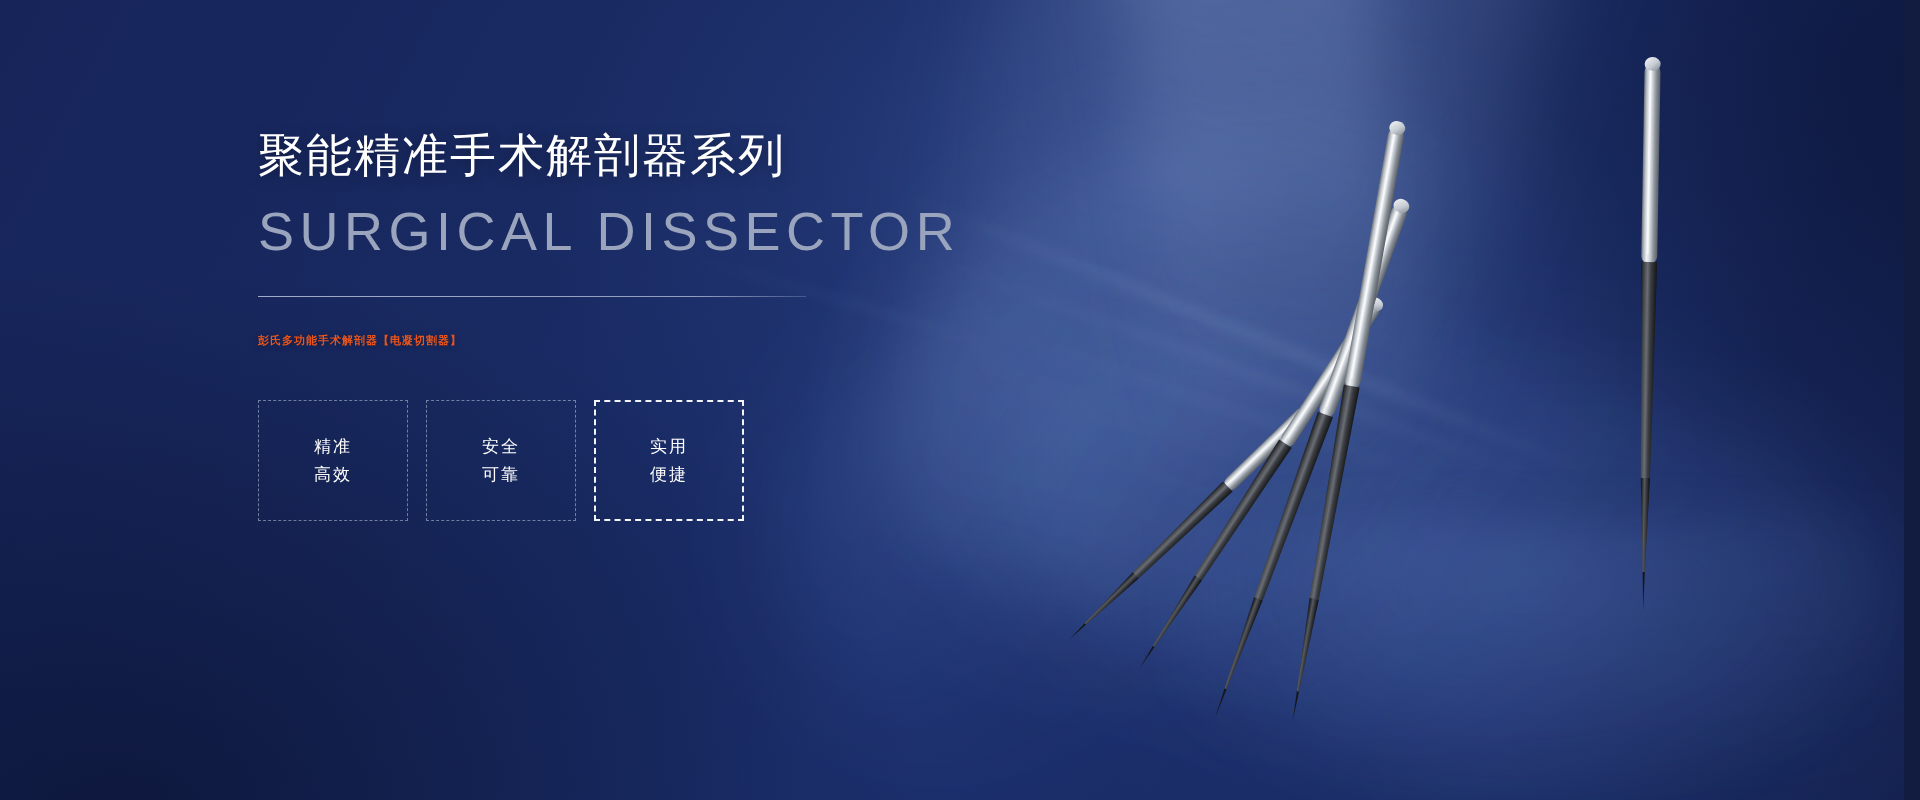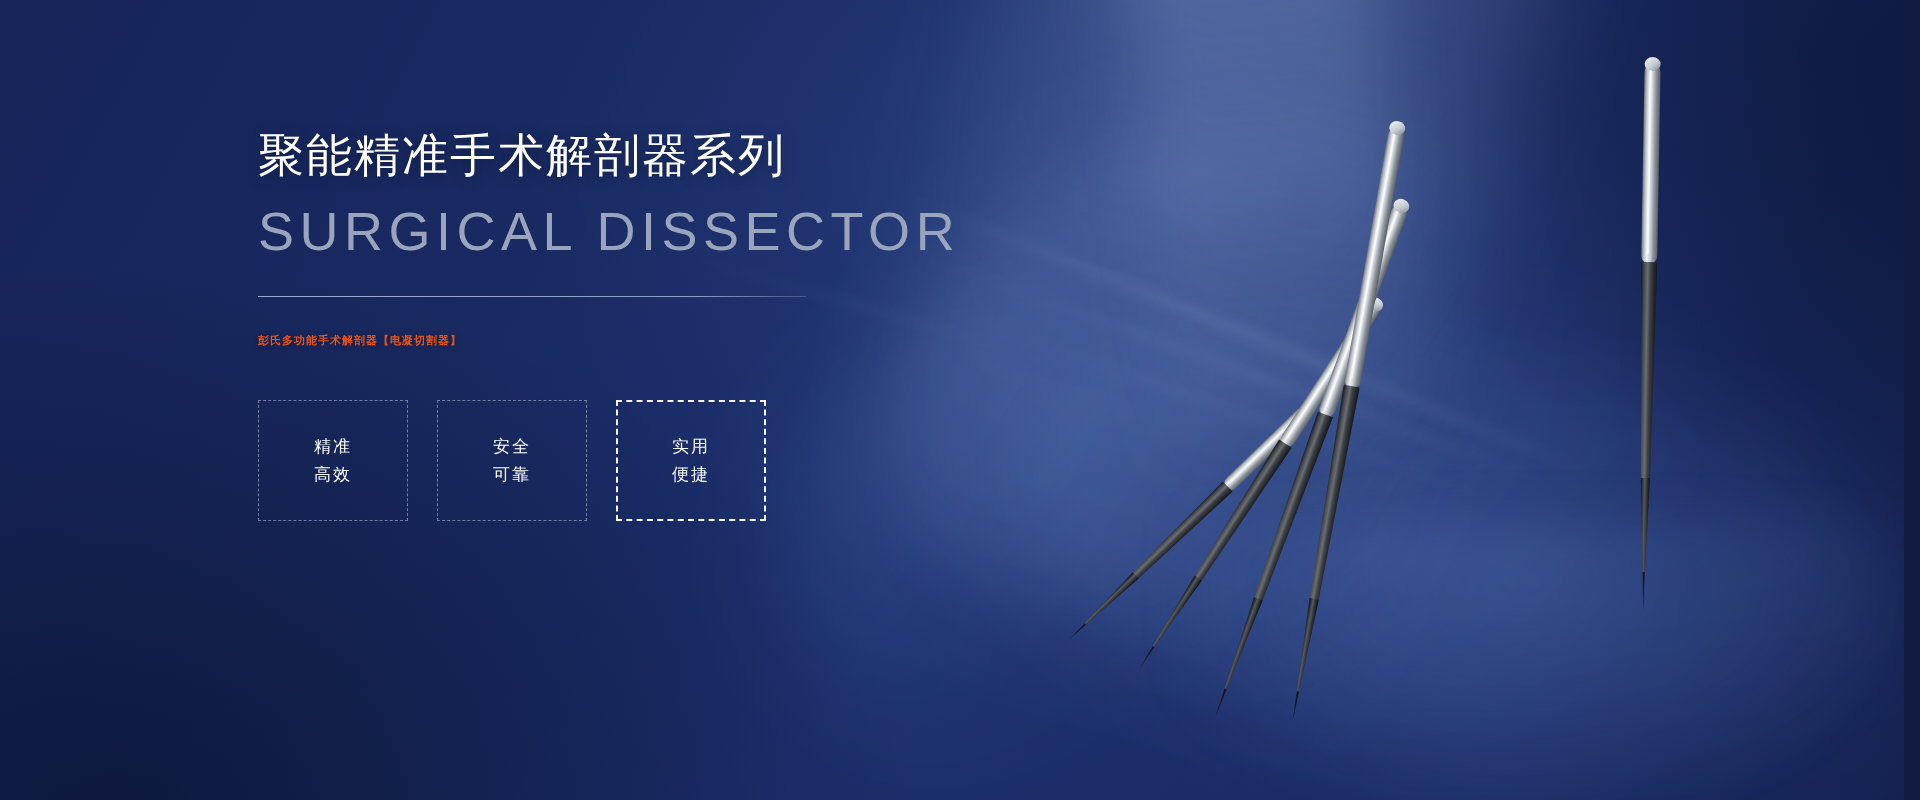--- a/index.html
+++ b/index.html
@@ -140,21 +140,21 @@
     letter-spacing:1px;
     color:#e8551d;
     font-weight:700;
     white-space:nowrap;
     text-shadow:0 1px 6px rgba(0,0,0,.3);
   }
 
   .features {
     margin-top:52px;
     display:flex;
-    gap:29px;
+    gap:18px;
   }
 
   .feature {
     width:150px; height:121px;
     display:flex;
     flex-direction:column;
     align-items:center;
     justify-content:center;
     gap:11px;
     border:1px dashed rgba(190,200,220,.55);

